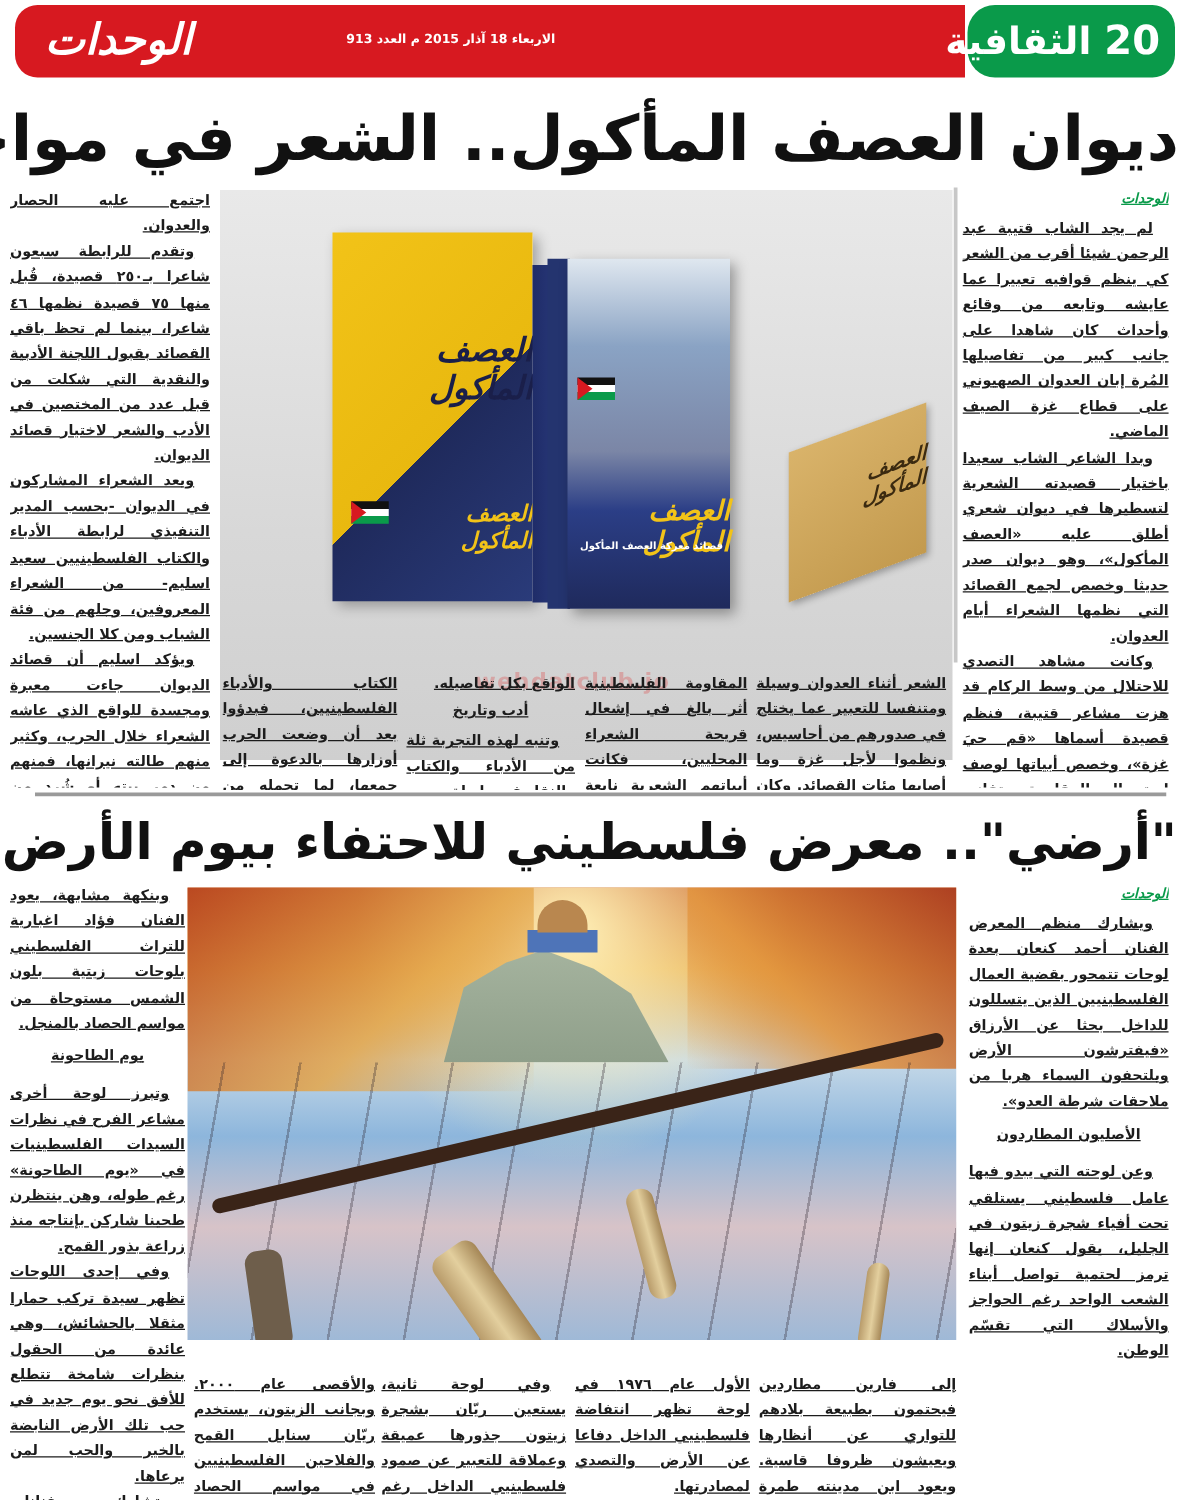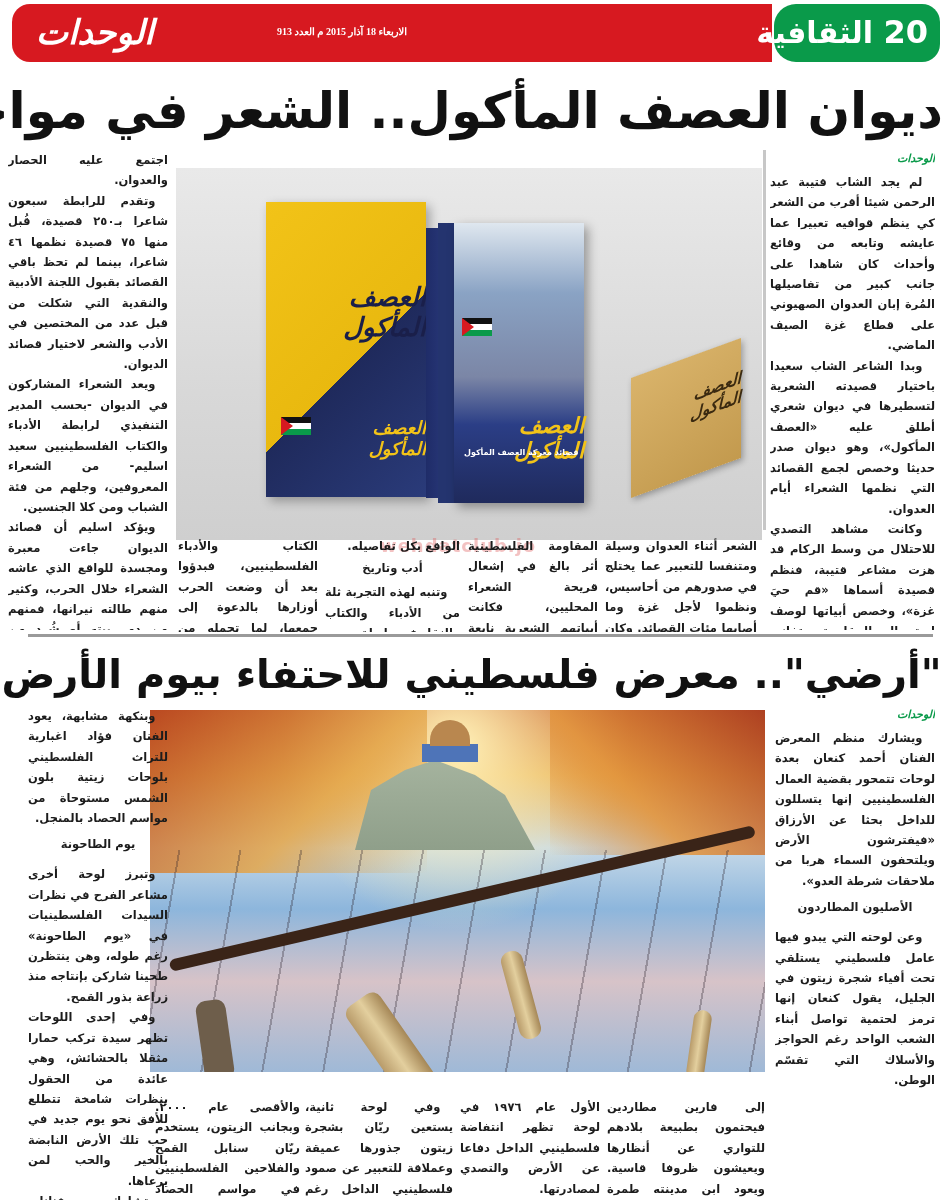--- a/index.html
+++ b/index.html
@@ -6,64 +6,64 @@
   html, body { width: 943px; height: 1200px; background: #ffffff; overflow: hidden; }
   body { font-family: "DejaVu Sans", sans-serif; color: #1a1a1a; position: relative; }
 
   
   .masthead { position: absolute; top: 4px; left: 12px; width: 928px; height: 58px; }
   .mast-red { position: absolute; top: 0; left: 0; width: 760px; height: 58px; background: #d71920; border-radius: 18px 0 0 18px; }
   .mast-green { position: absolute; top: 0; right: 0; width: 166px; height: 58px; background: #0a9a4a; border-radius: 0 18px 18px 0; border-top-left-radius: 22px; border-bottom-left-radius: 22px; }
   .mast-green .page-section { position: absolute; right: 12px; top: 6px; color: #fff; font-family: "DejaVu Sans", sans-serif; font-weight: bold; font-size: 30px; line-height: 44px; white-space: nowrap; direction: rtl; }
   .mast-green .page-num { font-size: 32px; }
   .brand { position: absolute; left: 24px; top: 5px; color: #fff; font-weight: bold; font-style: italic; font-size: 34px; line-height: 46px; }
-  .issue-info { position: absolute; left: 265px; top: 22px; color: #fff; font-size: 10px; font-weight: bold; white-space: nowrap; direction: rtl; font-family: Liberation Serif, serif; }
+  .issue-info { position: absolute; left: 265px; top: 22px; color: #fff; font-size: 10px; font-weight: bold; white-space: nowrap; direction: rtl; }
 
   
   .headline { position: absolute; left: 0; width: 943px; text-align: center; font-family: "DejaVu Sans", sans-serif; font-weight: bold; color: #111; direction: rtl; white-space: nowrap; letter-spacing: -1px; }
   .headline-1 { top: 76px; font-size: 50px; line-height: 70px; }
   .headline-2 { top: 644px; font-size: 40px; line-height: 60px; }
 
   
   .col { position: absolute; direction: rtl; text-align: justify; font-size: 11.5px; line-height: 20.4px; font-weight: bold; color: #1c1c1c; overflow: hidden; }
-  .col p { text-indent: 1.1em; }
+  .col p { text-indent: 1.1em; text-decoration: underline; }
   .col p.noindent { text-indent: 0; }
   .byline { color: #0a9a4a; font-style: italic; font-weight: bold; font-size: 11px; line-height: 18px; text-indent: 0 !important; margin-bottom: 4px; }
   .subhead { text-align: center; font-weight: bold; font-size: 11.5px; line-height: 20px; margin: 6px 0 10px 0; text-indent: 0 !important; }
 
   
   .a1-right { top: 150px; left: 770px; width: 165px; height: 480px; }
   .a1-left  { top: 150px; left: 8px;  width: 160px; height: 480px; }
   .a1-bottom { top: 536px; height: 96px; }
   .a1-b1 { left: 605px; width: 152px; }
   .a1-b2 { left: 468px; width: 130px; }
   .a1-b3 { left: 325px; width: 135px; }
   .a1-b4 { left: 178px; width: 140px; }
 
   
   .separator { position: absolute; top: 634px; left: 28px; width: 905px; height: 3px; background: #9a9a9a; }
   .a1-vline { position: absolute; top: 150px; left: 763px; width: 3px; height: 380px; background: #c7c7c7; }
 
   
-  .book-photo { position: absolute; top: 168px; left: 176px; width: 586px; height: 372px; background: linear-gradient(180deg, #e9e9e9 0%, #d8d8d8 60%, #cfcfcf 100%); overflow: hidden; }
+  .book-photo { position: absolute; top: 152px; left: 176px; width: 586px; height: 456px; background: linear-gradient(180deg, #e9e9e9 0%, #d8d8d8 60%, #cfcfcf 100%); overflow: hidden; }
   .book-box { position: absolute; top: 34px; left: 90px; width: 160px; height: 295px; background: linear-gradient(135deg, #f2c318 0%, #e9b90f 55%, #1f2a5c 55%, #2a3b7a 100%); box-shadow: 4px 4px 10px rgba(0,0,0,0.3); }
   .book-box-spine { position: absolute; top: 60px; left: 250px; width: 28px; height: 270px; background: linear-gradient(90deg, #1f2c68, #2c3c80); }
   .book-front { position: absolute; top: 55px; left: 278px; width: 130px; height: 280px; background: linear-gradient(180deg, #dfe7ef 0%, #8aa3c4 25%, #7b86a6 55%, #2b3e86 72%, #1f2a5c 100%); box-shadow: 4px 4px 10px rgba(0,0,0,0.35); }
   .book-spine2 { position: absolute; top: 55px; left: 262px; width: 18px; height: 280px; background: #24346f; }
   .book-calli { position: absolute; color: #1a1f4a; font-size: 26px; font-weight: bold; font-style: italic; }
   .book-calli.gold { color: #f2c318; }
   .book-flag { position: absolute; width: 30px; height: 18px; background: linear-gradient(180deg, #111 0 33%, #fff 33% 66%, #0a9a4a 66% 100%); }
   .book-flag::before { content: ""; position: absolute; left: 0; top: 0; border-top: 9px solid transparent; border-bottom: 9px solid transparent; border-left: 12px solid #d71920; }
   .paper-sleeve { position: absolute; top: 190px; left: 455px; width: 110px; height: 120px; background: linear-gradient(160deg, #d9b36a, #c39a4e); transform: skewY(-20deg); box-shadow: 2px 3px 6px rgba(0,0,0,0.3); }
   .sleeve-text { position: absolute; top: 30px; left: 20px; color: #3b2a10; font-size: 16px; font-style: italic; font-weight: bold; }
   .watermark { position: absolute; top: 535px; left: 380px; color: rgba(220, 80, 80, 0.35); font-size: 18px; font-weight: bold; letter-spacing: 1px; direction: ltr; }
 
   
   .a2-right { top: 706px; left: 775px; width: 160px; height: 494px; }
-  .a2-left  { top: 706px; left: 8px;  width: 140px; height: 494px; margin-left: 20px; }
+  .a2-left  { top: 706px; left: 8px;  width: 140px; height: 494px; }
   .a2-bottom { top: 1097px; height: 103px; }
   .a2-b1 { left: 607px; width: 158px; }
   .a2-b2 { left: 460px; width: 140px; }
   .a2-b3 { left: 305px; width: 148px; }
   .a2-b4 { left: 155px; width: 145px; }
 
   
   .painting { position: absolute; top: 710px; left: 150px; width: 615px; height: 362px; overflow: hidden;
     background:
       radial-gradient(ellipse at 50% 10%, #fff1b8 0%, rgba(255,241,184,0) 40%),
@@ -148,21 +148,21 @@
   <p>ويؤكد اسليم أن قصائد الديوان جاءت معبرة ومجسدة للواقع الذي عاشه الشعراء خلال الحرب، وكثير منهم طالته نيرانها، فمنهم من دمر بيته أو شُرد من المنطقة التي يقطن فيها، أو كان شاهدا على استشهاد أو إصابة أحد من أقاربه.</p>
 
 </div>
 
 <div class="separator"></div>
 
 <h1 class="headline headline-2">"أرضي".. معرض فلسطيني للاحتفاء بيوم الأرض</h1>
 
 <div class="col a2-right">
   <p class="byline">الوحدات</p>
-  <p>ويشارك منظم المعرض الفنان أحمد كنعان بعدة لوحات تتمحور بقضية العمال الفلسطينيين إنها يتسللون للداخل بحثا عن الأرزاق «فيفترشون الأرض ويلتحفون السماء هربا من ملاحقات شرطة العدو».</p>
+  <p>ويشارك منظم المعرض الفنان أحمد كنعان بعدة لوحات تتمحور بقضية العمال الفلسطينيين الذين يتسللون للداخل بحثا عن الأرزاق «فيفترشون الأرض ويلتحفون السماء هربا من ملاحقات شرطة العدو».</p>
   <p class="subhead">الأصليون المطاردون</p>
   <p>وعن لوحته التي يبدو فيها عامل فلسطيني يستلقي تحت أفياء شجرة زيتون في الجليل، يقول كنعان إنها ترمز لحتمية تواصل أبناء الشعب الواحد رغم الحواجز والأسلاك التي تقسّم الوطن.</p>
 
 </div>
 
 <figure class="painting">
   <div class="sky-left"></div>
   <div class="sky-right"></div>
   <div class="city"></div>
   <div class="dome-base"></div>

